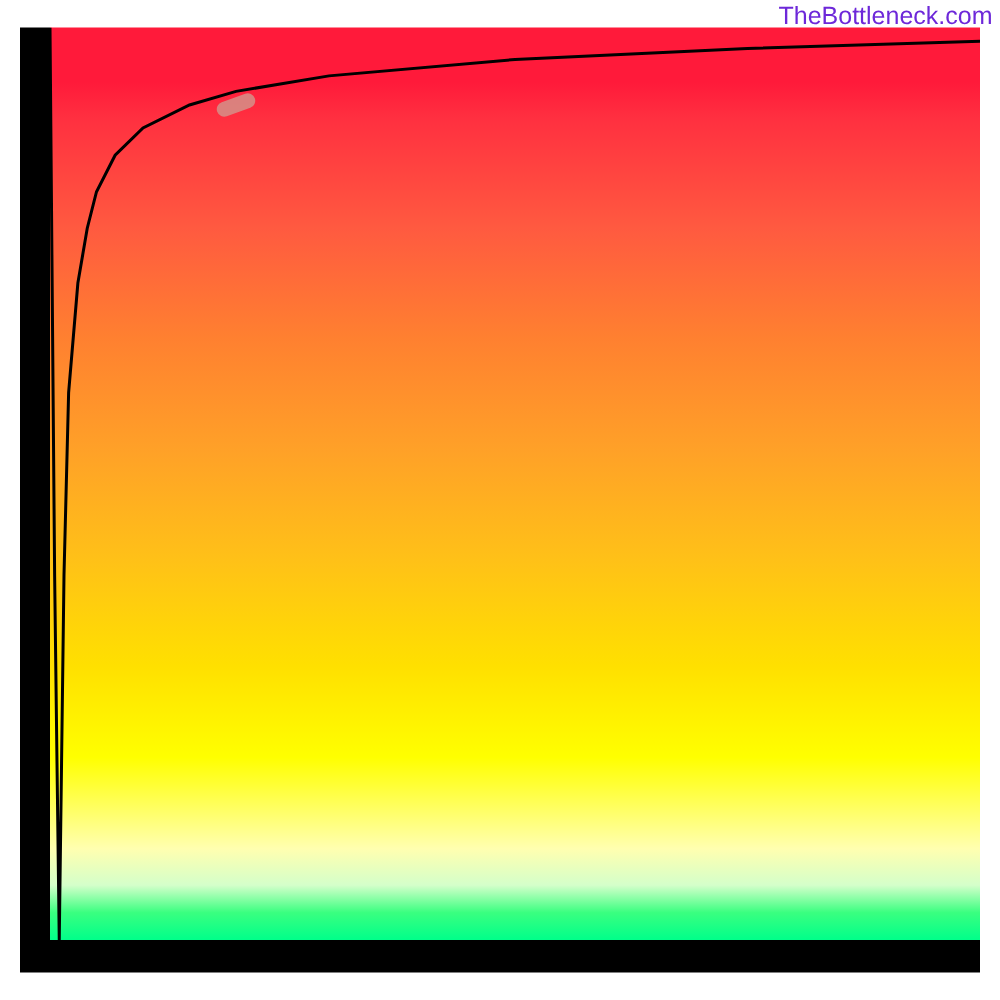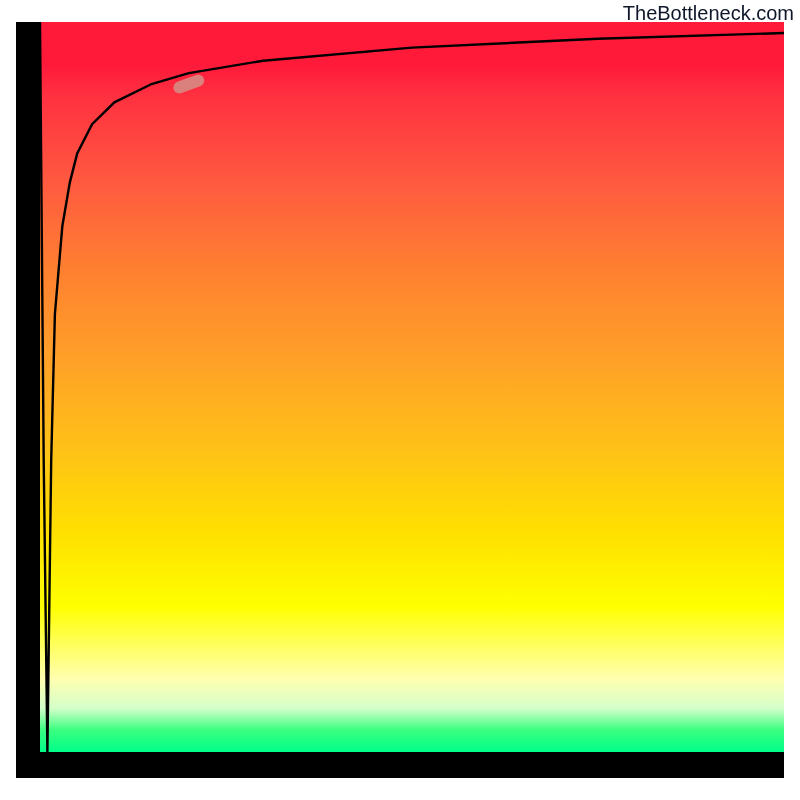--- a/index.html
+++ b/index.html
@@ -9,21 +9,21 @@
       height: 800px;
       position: relative;
       font-family: Arial, sans-serif;
       overflow: hidden;
     }
     .attribution {
       position: absolute;
       top: 2px;
       right: 6px;
       font-size: 20px;
-      color: #0f172a;
+      color: #6d28d9;
       z-index: 10;
     }
     .chart-container {
       position: absolute;
       top: 22px;
       left: 16px;
       width: 768px;
       height: 756px;
     }
     .plot-area {

